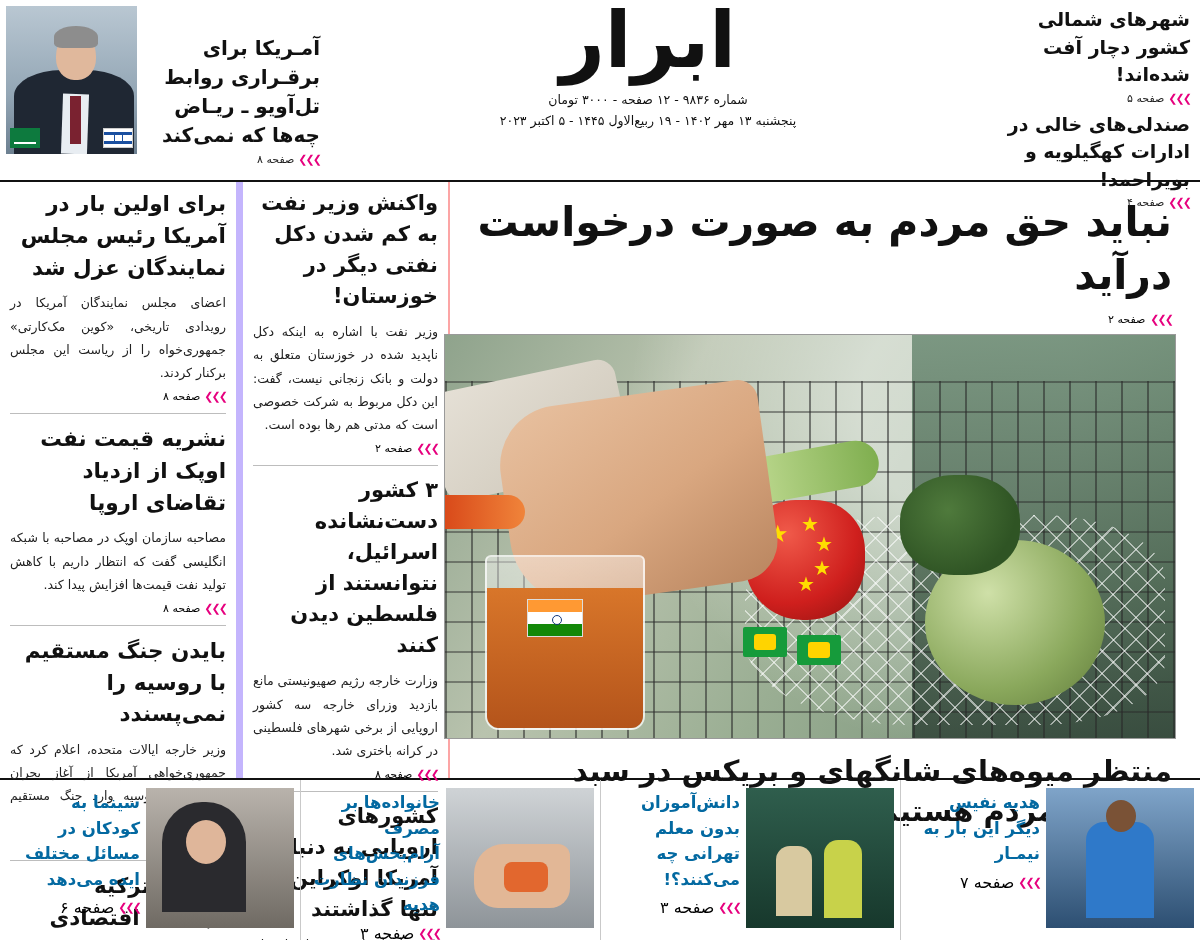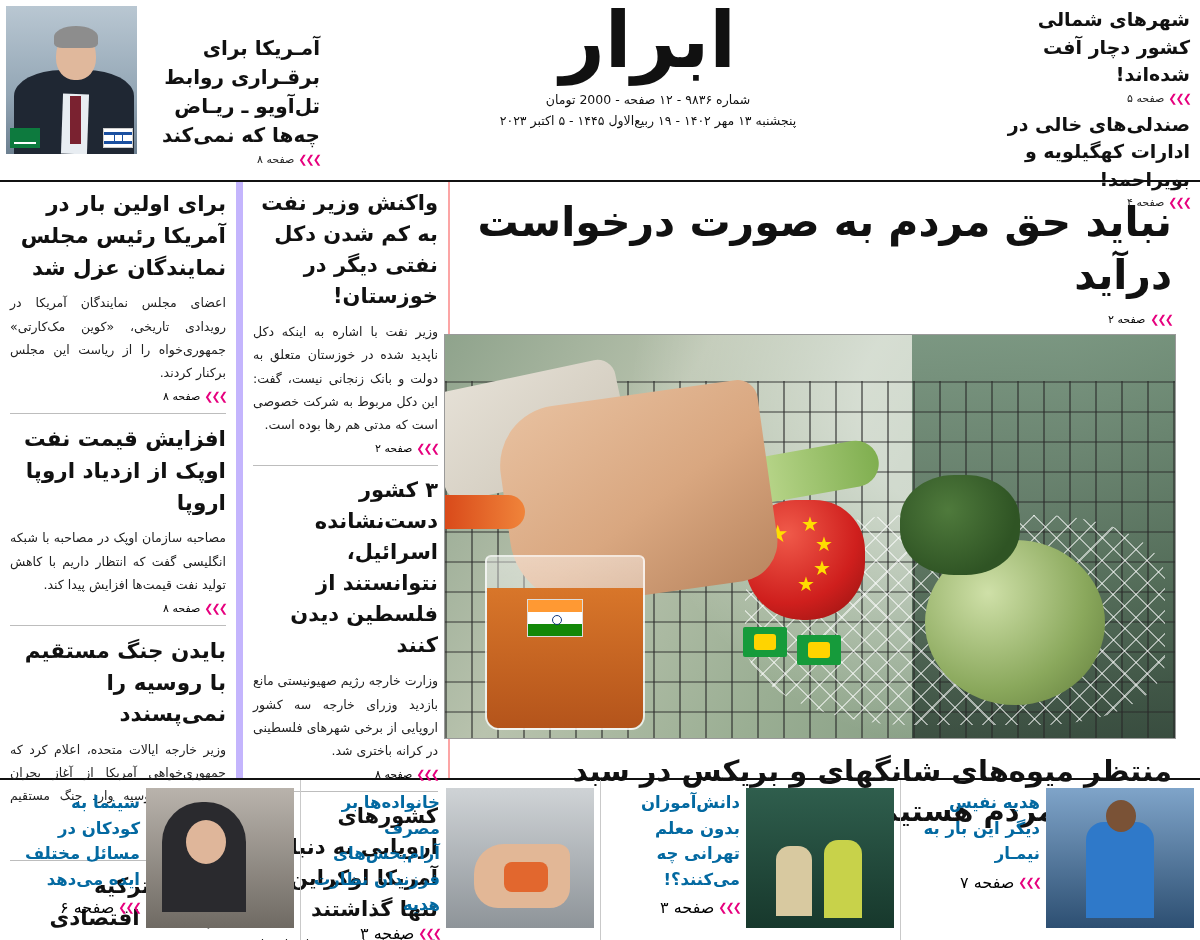--- a/index.html
+++ b/index.html
@@ -392,21 +392,21 @@
         <div class="teaser-title">صندلی‌های خالی در ادارات کهگیلویه و بویراحمد!</div>
         <div class="pageref">
           <span class="chev">❯❯❯</span>
           <span class="lbl">صفحه ۴</span>
         </div>
       </div>
     </div>
 
     <div class="mast-center">
       <div class="logo">ابرار</div>
-      <div class="issue-line">شماره ۹۸۳۶ - ۱۲ صفحه - 2000 تومان</div>
+      <div class="issue-line">شماره ۹۸۳۶ - ۱۲ صفحه - ۳۰۰۰ تومان</div>
       <div class="date-line">پنجشنبه ۱۳ مهر ۱۴۰۲ - ۱۹ ربیع‌الاول ۱۴۴۵ - ۵ اکتبر ۲۰۲۳</div>
     </div>
 
     <div class="mast-left">
       <div class="mast-left-text">
         <div class="teaser-title">آمـریکا برای برقـراری روابط تل‌آویو ـ ریـاض چه‌ها که نمی‌کند</div>
         <div class="pageref">
           <span class="chev">❯❯❯</span>
           <span class="lbl">صفحه ۸</span>
         </div>
@@ -498,21 +498,21 @@
       <div class="art">
         <h2>برای اولین بار در آمریکا رئیس مجلس نمایندگان عزل شد</h2>
         <p>اعضای مجلس نمایندگان آمریکا در رویدادی تاریخی، «کوین مک‌کارتی» جمهوری‌خواه را از ریاست این مجلس برکنار کردند.</p>
         <div class="small-ref">
           <span class="chev">❯❯❯</span>
           <span class="lbl" style="font-size:11px">صفحه ۸</span>
         </div>
       </div>
       <hr class="rule">
       <div class="art">
-        <h2>افزایش قیمت نفت اوپک از ازدیاد اروپا اروپا</h2>
+        <h2>نشریه قیمت نفت اوپک از ازدیاد تقاضای اروپا</h2>
         <p>مصاحبه سازمان اوپک در مصاحبه با شبکه انگلیسی گفت که انتظار داریم با کاهش تولید نفت قیمت‌ها افزایش پیدا کند.</p>
         <div class="small-ref">
           <span class="chev">❯❯❯</span>
           <span class="lbl" style="font-size:11px">صفحه ۸</span>
         </div>
       </div>
       <hr class="rule">
       <div class="art">
         <h2>بایدن جنگ مستقیم با روسیه را نمی‌پسندد</h2>
         <p>وزیر خارجه ایالات متحده، اعلام کرد که جمهوری‌خواهی آمریکا از آغاز بحران اوکراین، با روسیه وارد جنگ مستقیم نشده است.</p>

